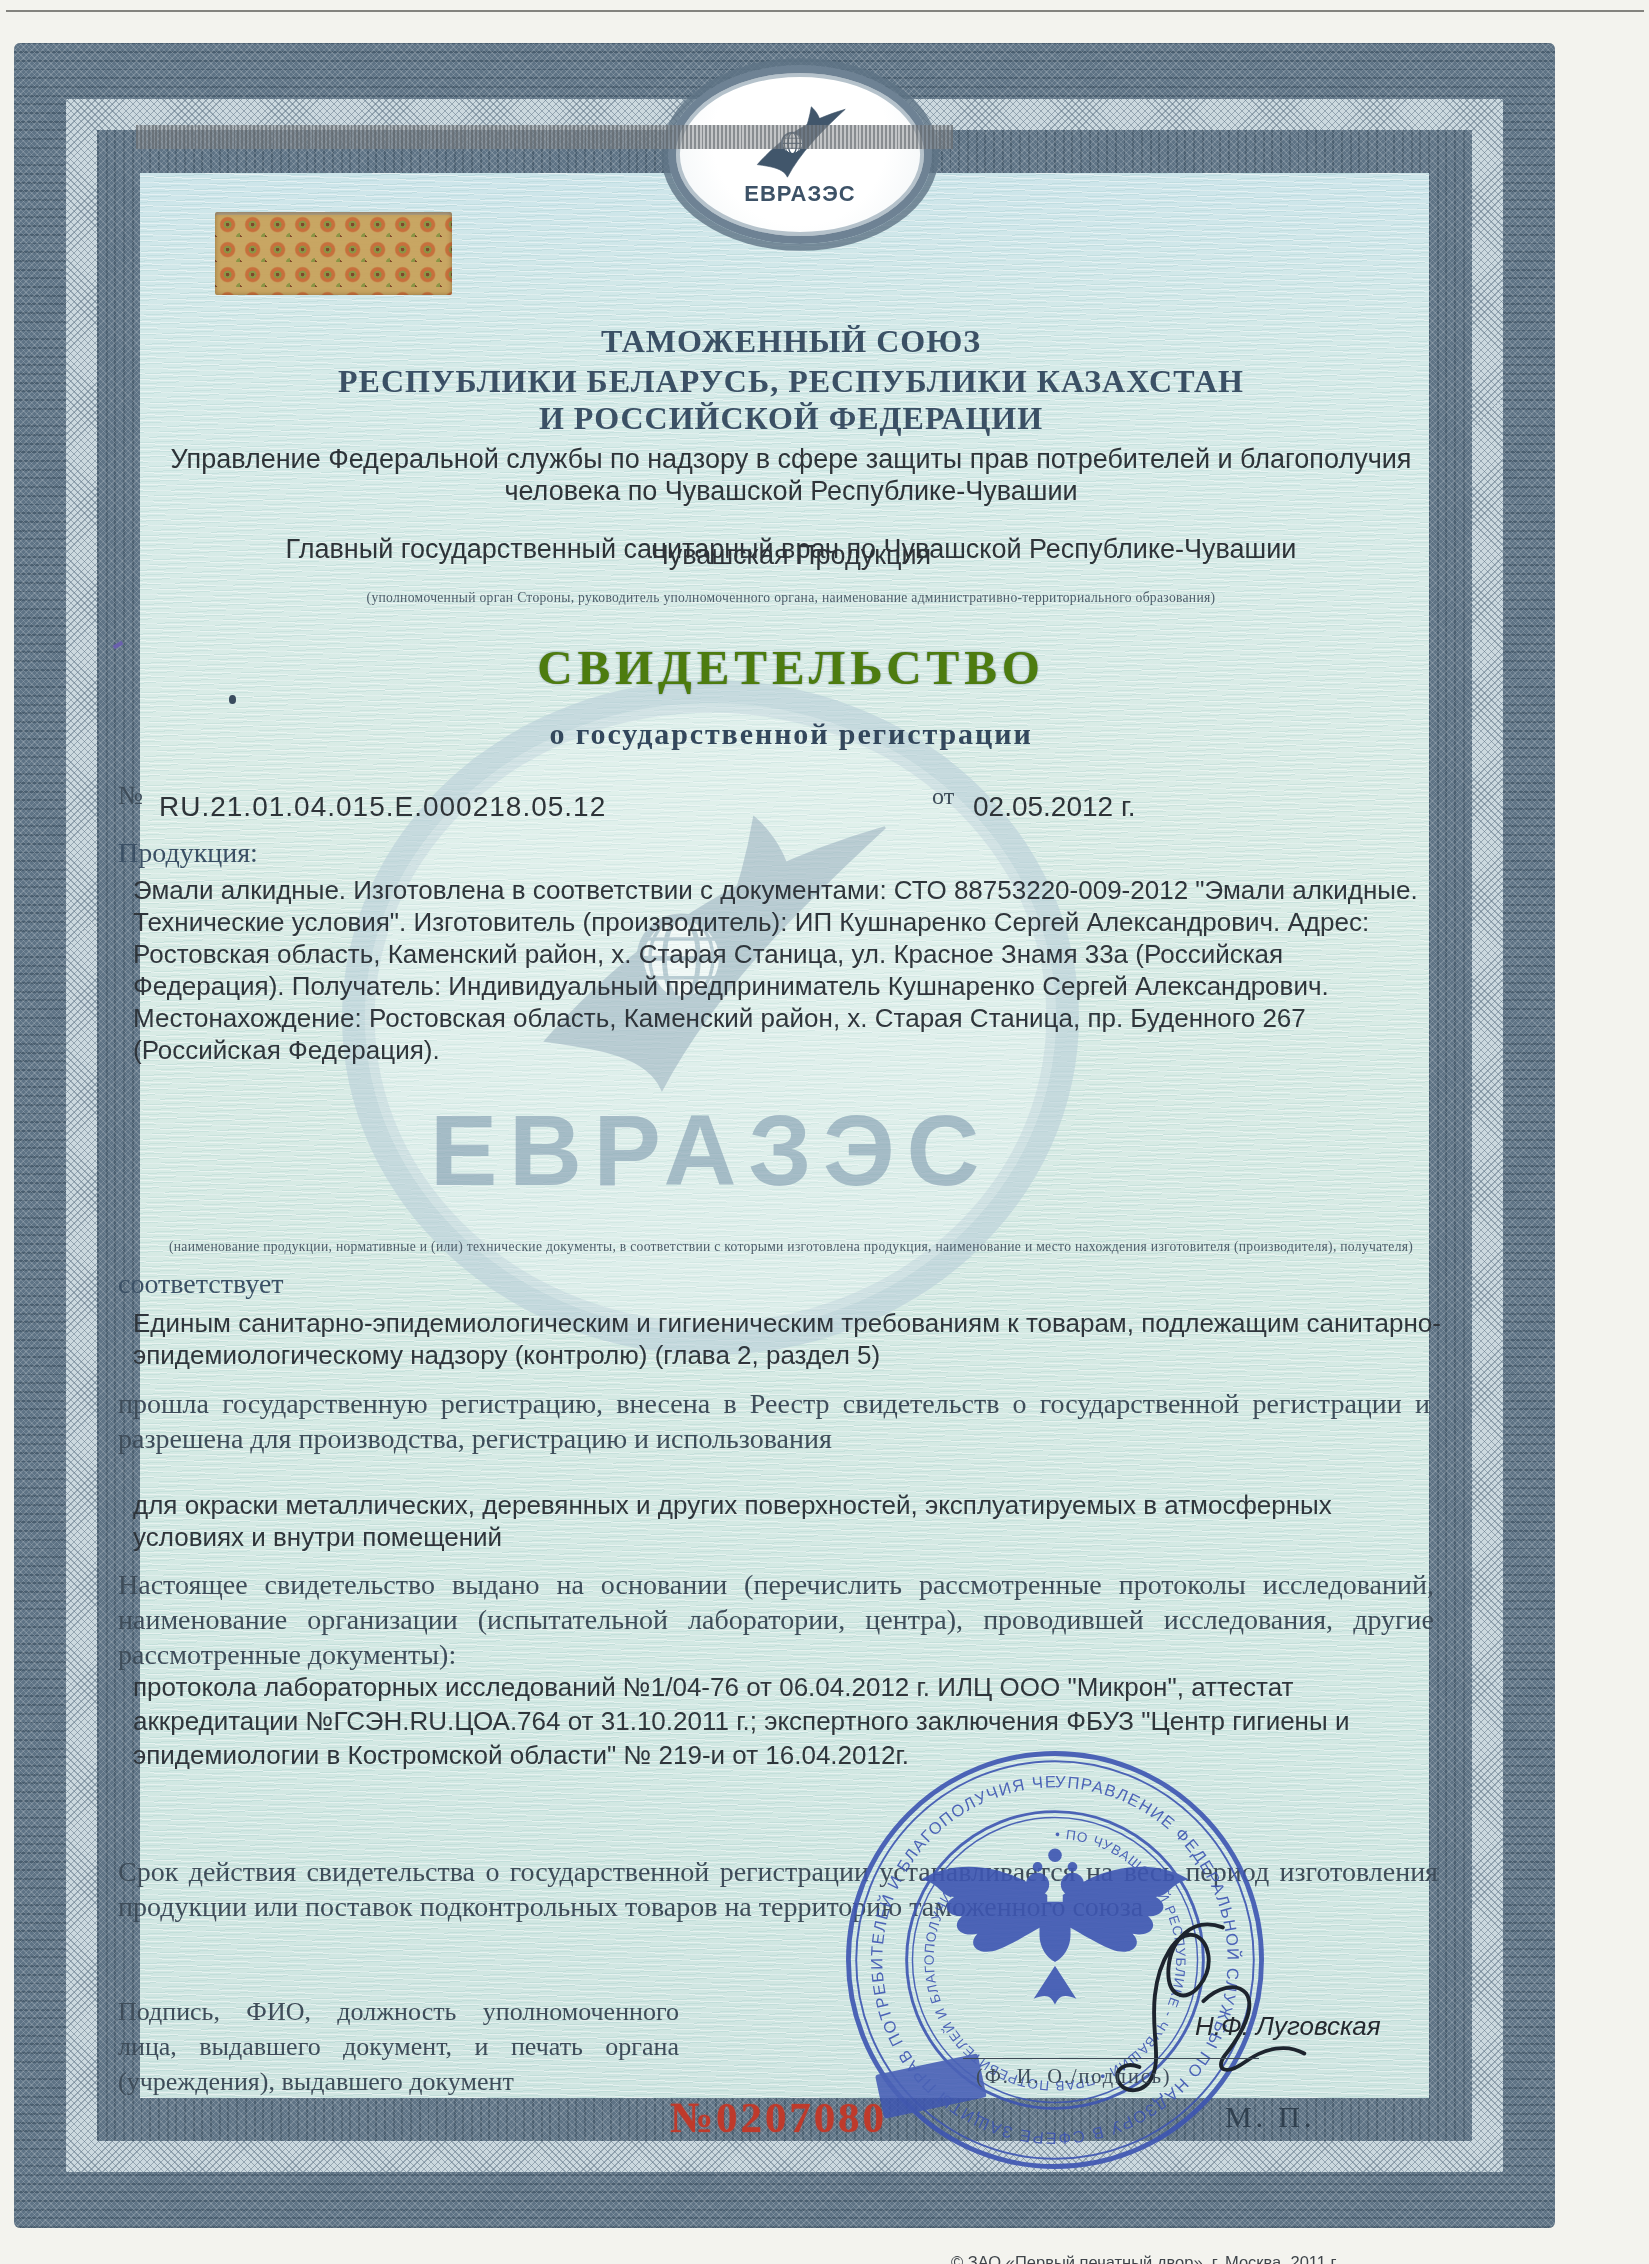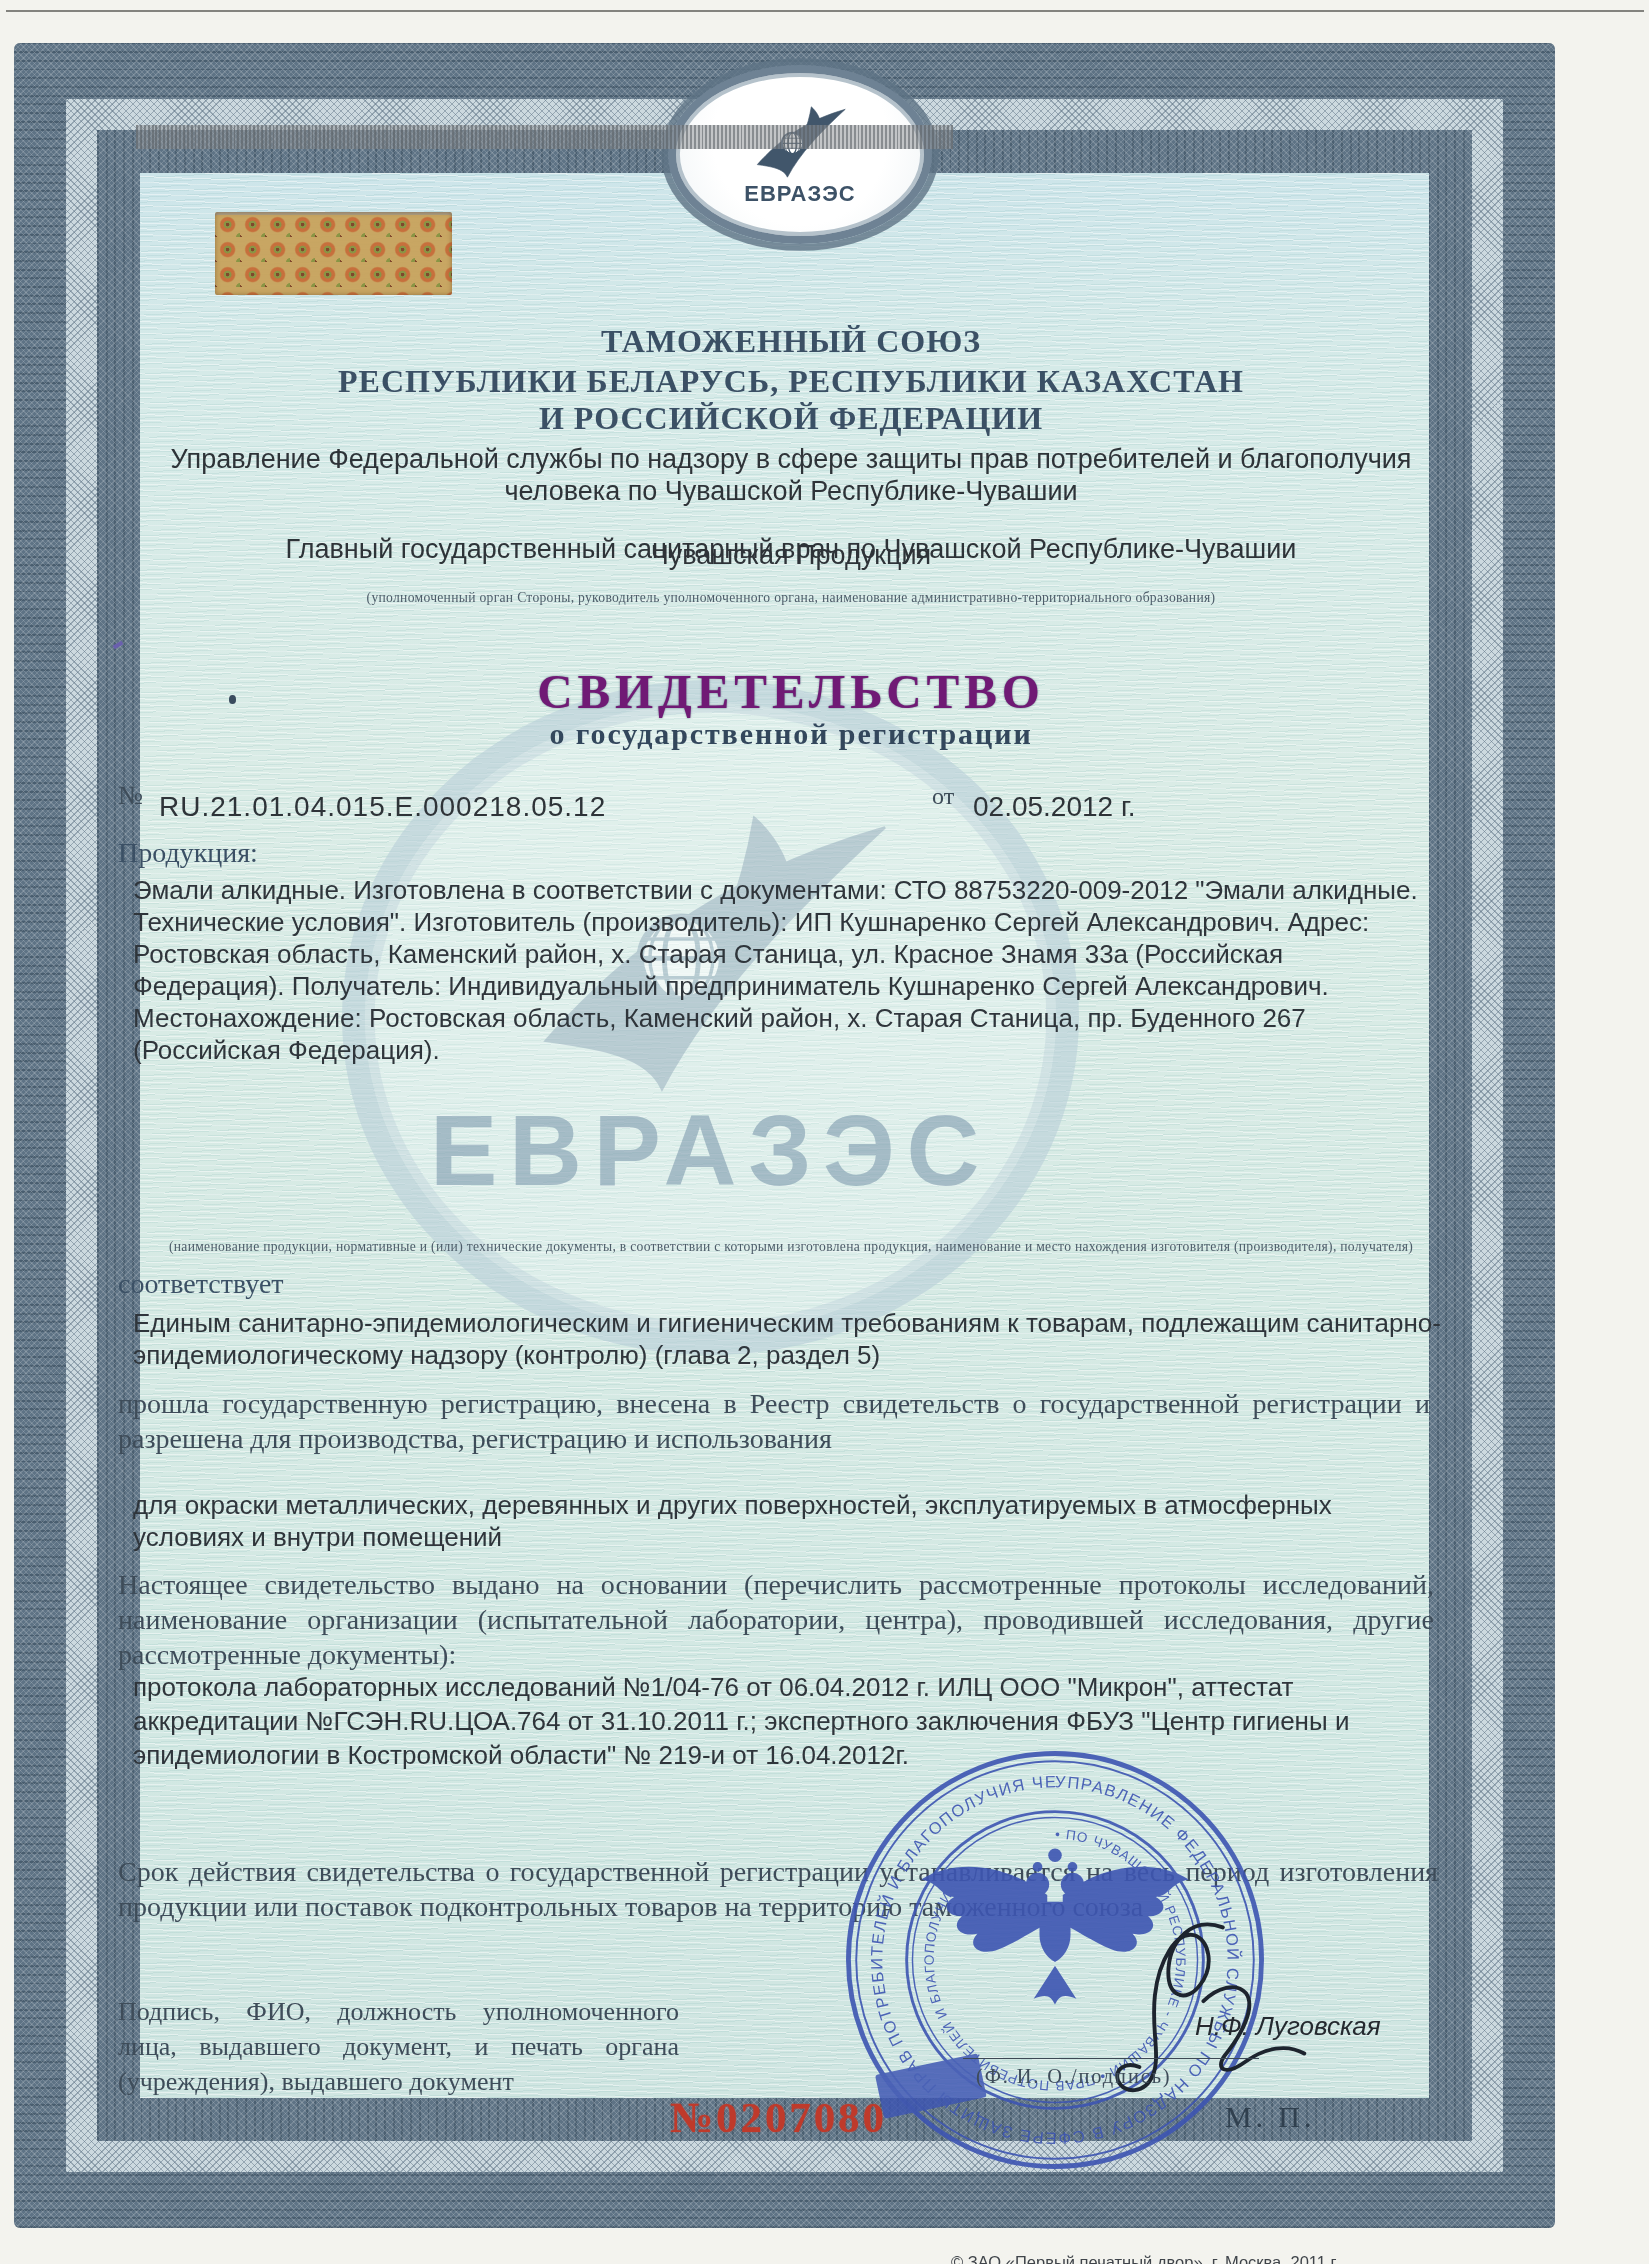--- a/index.html
+++ b/index.html
@@ -74,21 +74,21 @@
   .heading{font-weight:bold;color:#3b5065;}
   .sans{font-family:"Liberation Sans",sans-serif;color:#2e3338;}
   .fine{font-size:13.6px;color:#4d5c69;letter-spacing:0.3px;}
 
   .union1{top:307px;font-size:32px;letter-spacing:1px;}
   .union2{top:347px;font-size:32px;letter-spacing:1px;}
   .union3{top:384px;font-size:32px;letter-spacing:1px;}
   .auth{font-size:27px;line-height:32px;}
   .a0{top:427px;} .a1{top:459px;} .a2{top:491px;margin-top:26px;} .a3{top:523px;}
   .fn1{top:574px;}
-  .doc-title{top:623px;font-size:49px;letter-spacing:4.9px;color:#701a75;text-shadow:0 0 1.9px rgba(50,70,91,.65);margin-top:24px;}
+  .doc-title{top:623px;font-size:49px;letter-spacing:4.9px;color:#4d7c0f;text-shadow:0 0 1.9px rgba(50,70,91,.65);}
   .doc-sub{top:701px;font-size:30px;letter-spacing:1.9px;color:#33475c;}
 
   .no-label{position:absolute;left:118px;top:765px;font-size:26px;color:#3e4c59;}
   .no-value{position:absolute;left:159px;top:775px;font-family:"Liberation Sans",sans-serif;
     font-size:28px;color:#2e3338;letter-spacing:1px;}
   .ot-label{position:absolute;left:932px;top:767px;font-size:24px;color:#3e4c59;}
   .ot-value{position:absolute;left:973px;top:775px;font-family:"Liberation Sans",sans-serif;
     font-size:28px;color:#2e3338;}
 
   .sec-label{position:absolute;left:118px;font-size:28px;color:#3b5065;}

